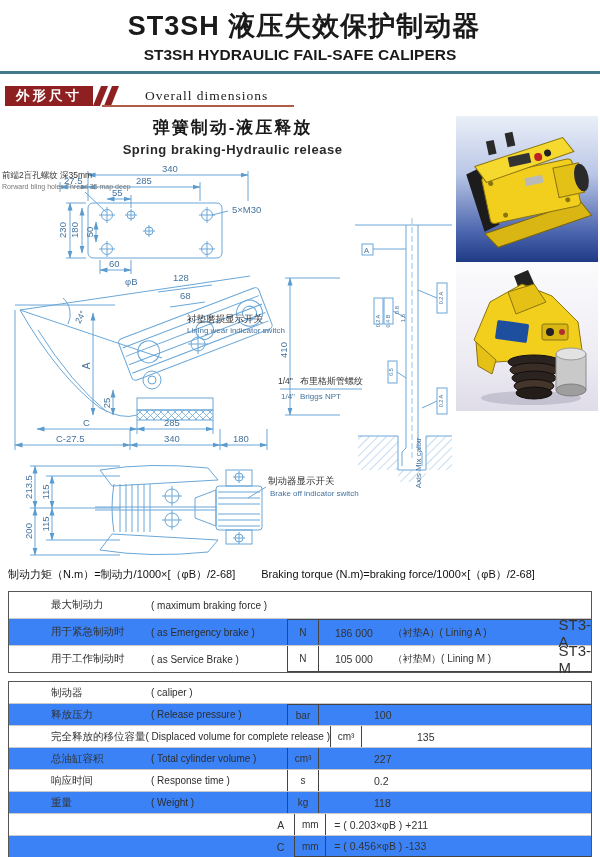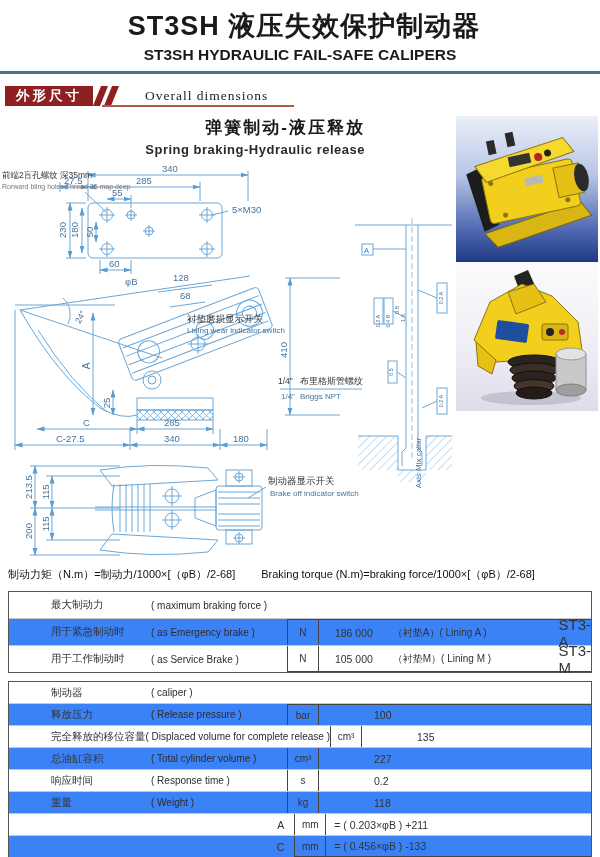--- a/index.html
+++ b/index.html
@@ -16,21 +16,21 @@
   .banner .tag{
     background:#8e2022;color:#fff;width:88px;height:20px;margin-left:5px;
     display:flex;align-items:center;justify-content:center;
     font-family:Liberation Sans, sans-serif;font-size:13.5px;font-weight:bold;letter-spacing:3px;
   }
   .stripe{width:7px;height:20px;background:#8e2022;transform:skewX(-22deg);margin-left:4px;}
   .overall{font-family:"Liberation Serif",serif;font-size:13.5px;color:#222;margin-left:30px;letter-spacing:1px;}
   .banner-underline{position:absolute;left:102px;top:20px;width:192px;height:2px;background:#b05a48;}
   
   .draw-area{position:relative;height:455px;}
-  .draw-head{position:absolute;left:100px;top:10px;width:265px;text-align:right;}
+  .draw-head{position:absolute;left:100px;top:10px;width:265px;text-align:center;}
   .draw-head .dh-cn{font-size:17px;font-weight:bold;color:#1a1a1a;letter-spacing:2px;}
   .draw-head .dh-en{font-size:13px;font-weight:bold;color:#2a2a2a;margin-top:3px;letter-spacing:0.5px;}
   .lineart{position:absolute;left:0;top:12px;}
   .photo{position:absolute;overflow:hidden;}
   .photo1{left:456px;top:10px;width:142px;height:146px;background:linear-gradient(180deg,#eaeff8 0%,#b9c6e6 40%,#4a64ad 80%,#1f3a85 100%);}
   .photo2{left:456px;top:156px;width:142px;height:149px;background:linear-gradient(180deg,#fbfbfd 0%,#efedf4 60%,#dfdce9 100%);}
   
   .formula{margin:6px 0 0 8px;font-size:11px;color:#111;display:flex;gap:26px;white-space:nowrap;}
   
   .spec{margin:0 8px;border:1.6px solid #555;}

